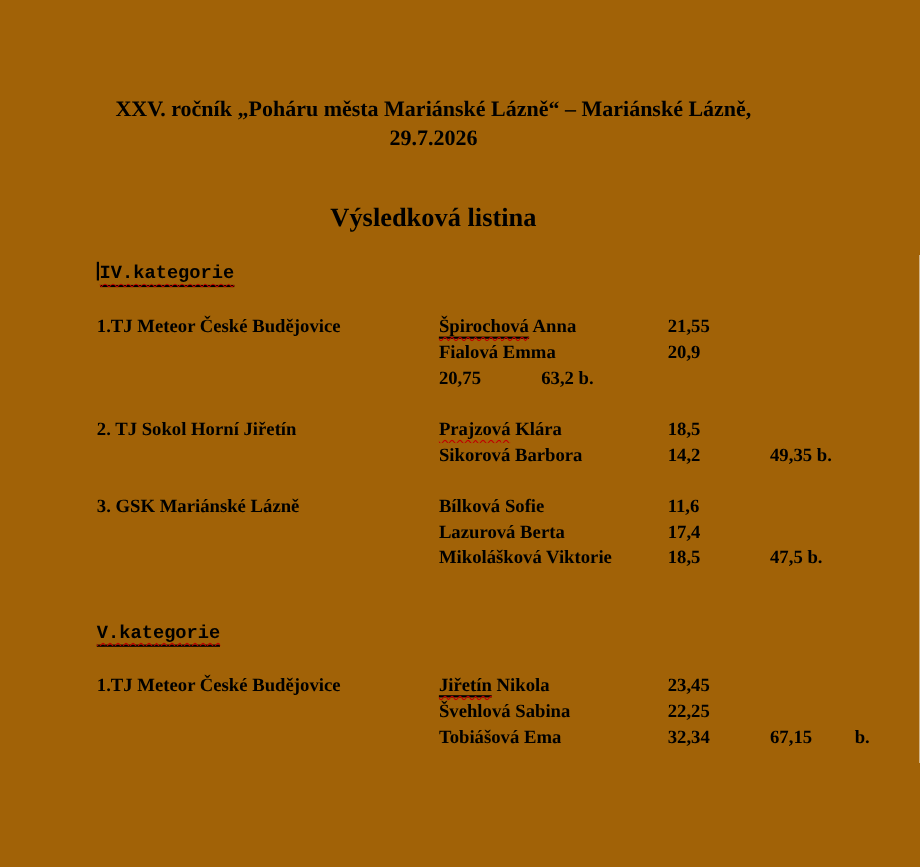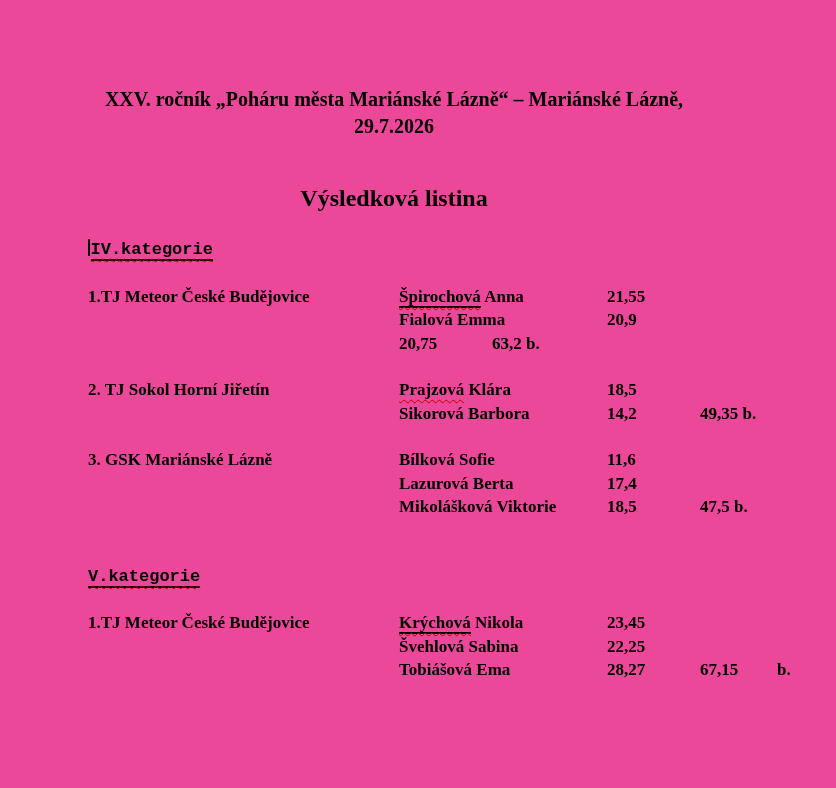--- a/index.html
+++ b/index.html
@@ -3,21 +3,21 @@
 <meta charset="utf-8">
 <style>
   html, body { margin: 0; padding: 0; background: #ffffff; }
   body {
     width: 836px; height: 788px;
     font-family: "Liberation Serif", "DejaVu Serif", serif;
     font-weight: bold;
     color: #000000;
     -webkit-font-smoothing: antialiased;
   }
-  .page { position: relative; width: 836px; height: 788px; overflow: hidden; background: #ec4899; }
+  .page { position: relative; width: 836px; height: 788px; overflow: hidden; background: #a16207; }
   .content { margin-left: 88px; width: 612px; }
   .title { text-align: center; font-size: 20px; line-height: 27px; white-space: nowrap; }
   .title-1 { padding-top: 86px; }
   .subtitle { text-align: center; font-size: 24px; line-height: 27px; margin-top: 45px; }
   #sections { margin-top: 26px; }
   .section + .section { margin-top: 46px; }
   .heading-row { line-height: 23.5px; font-size: 17px; margin-bottom: 23px; white-space: nowrap; font-family: Liberation Mono, monospace; }
   .team { margin-bottom: 23px; }
   .row { display: flex; line-height: 23.5px; font-size: 17px; white-space: nowrap; }
   .col-team  { width: 311px; flex: 0 0 311px; }
@@ -111,36 +111,36 @@
               <span class="col-total">47,5 b.</span>
               <span class="col-b"></span>
             </div>
           </div>
         </div>
         <div class="section">
           <div class="heading-row"><span class="mark-underline mark-squiggly">V.kategorie</span></div>
           <div class="team">
             <div class="row">
               <span class="col-team">1.TJ Meteor České Budějovice</span>
-              <span class="col-name"><span></span><span class="mark-underline mark-squiggly">Krýchová</span><span> Nikola</span></span>
+              <span class="col-name"><span></span><span class="mark-underline mark-squiggly">Jiřetín</span><span> Nikola</span></span>
               <span class="col-score">23,45</span>
               <span class="col-total"></span>
               <span class="col-b"></span>
             </div>
             <div class="row">
               <span class="col-team"></span>
               <span class="col-name"><span>Švehlová Sabina</span></span>
               <span class="col-score">22,25</span>
               <span class="col-total"></span>
               <span class="col-b"></span>
             </div>
             <div class="row">
               <span class="col-team"></span>
               <span class="col-name"><span>Tobiášová Ema</span></span>
-              <span class="col-score">28,27</span>
+              <span class="col-score">32,34</span>
               <span class="col-total">67,15</span>
               <span class="col-b">b.</span>
             </div>
           </div>
         </div>
       </div>
   </div>
 </div>
 
 </body></html>

